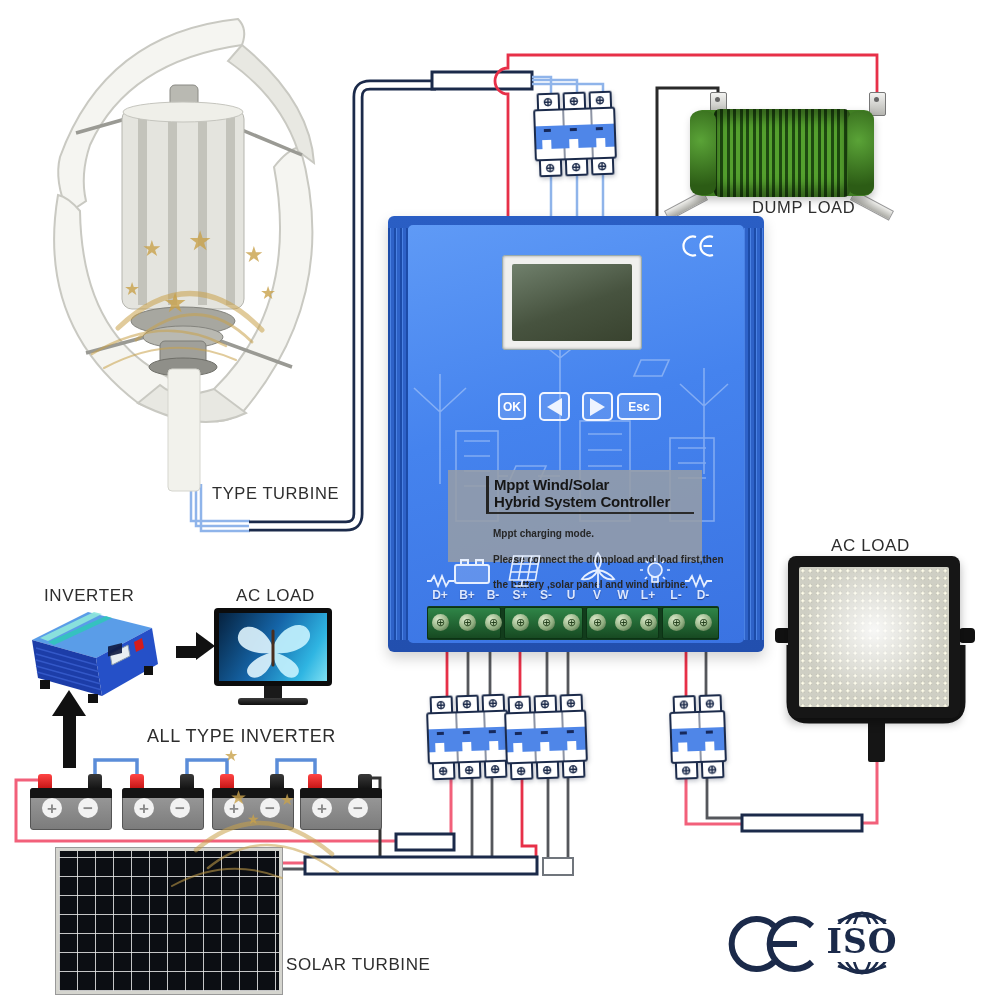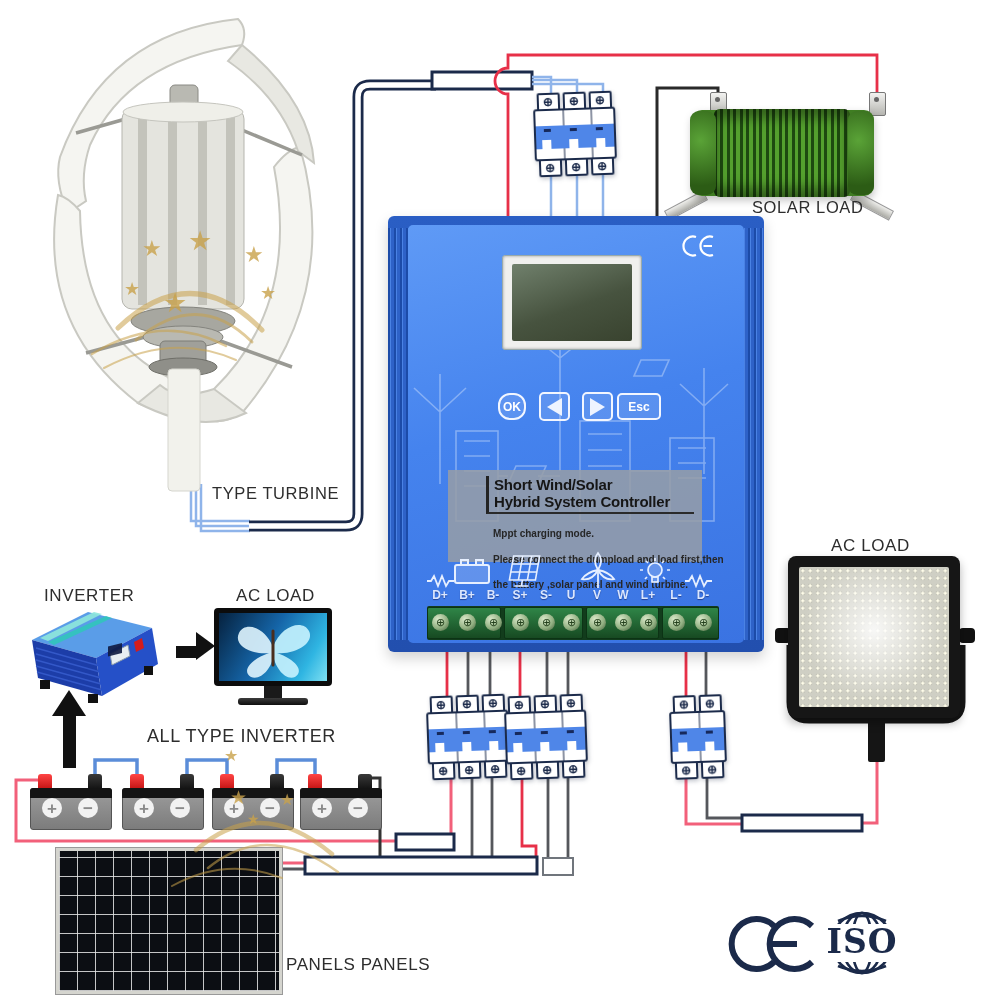--- a/index.html
+++ b/index.html
@@ -288,32 +288,32 @@
       <g stroke="#fff" stroke-width="2.2" fill="none">
         <path d="M14,3 A9.5,9.5 0 1 0 14,21"></path>
         <path d="M31,3 A9.5,9.5 0 1 0 31,21 M21.5,12 H30"></path>
       </g>
     </svg>
 
     <div class="abs" id="lcd">
         <div class="scr"></div>
       </div>
 
-    <div class="cbtn" style="left:110px;top:177px;width:28px;height:27px;border-radius:12px;">OK</div>
+    <div class="cbtn" style="left:110px;top:177px;width:28px;height:27px;">OK</div>
     <div class="cbtn" style="left:151px;top:176px;width:31px;height:29px;">
         <span class="tri-l"></span>
       </div>
     <div class="cbtn" style="left:194px;top:176px;width:31px;height:29px;">
         <span class="tri-r"></span>
       </div>
     <div class="cbtn" style="left:229px;top:177px;width:44px;height:27px;">Esc</div>
 
     <div class="abs" id="infoPanel">
       <div class="ttl">
-        <div class="t">Short Wind/Solar</div>
+        <div class="t">Mppt Wind/Solar</div>
         <div class="t">Hybrid System Controller</div>
       </div>
       <div class="n">Mppt charging mode.</div>
       <div class="n">Please connect the dumpload and load first,then</div>
       <div class="n">the battery ,solar panel and wind turbine.</div>
       <div class="n">No Short Circuit!</div>
     </div>
 
     <svg class="cicon" style="left:38px;top:358px;" width="30" height="14" viewBox="0 0 30 14">
       <path d="M1,7 h4 l3,-5 l4,10 l4,-10 l4,10 l3,-5 h5" stroke="#e6efff" stroke-width="1.8" fill="none"></path>
@@ -520,20 +520,20 @@
       <circle cx="142" cy="48" r="30"></circle>
       <ellipse cx="142" cy="48" rx="10" ry="30"></ellipse>
       <ellipse cx="142" cy="48" rx="20" ry="30"></ellipse>
       <path d="M118,26 Q142,16 166,26 M118,71 Q142,81 166,71"></path>
     </g>
     <rect x="100" y="29" width="84" height="38" fill="#fff"></rect>
   </svg>
   <div class="abs" id="isoText">ISO</div>
 
   <div class="lbl" style="left:212px;top:484px;">TYPE TURBINE</div>
-  <div class="lbl" style="left:752px;top:198px;">SOLAR LOAD</div>
+  <div class="lbl" style="left:752px;top:198px;">DUMP LOAD</div>
   <div class="lbl" style="left:44px;top:586px;font-size:17px;">INVERTER</div>
   <div class="lbl" style="left:236px;top:586px;font-size:17px;">AC LOAD</div>
   <div class="lbl" style="left:147px;top:726px;font-size:18px;">ALL TYPE INVERTER</div>
   <div class="lbl" style="left:831px;top:536px;font-size:17px;">AC LOAD</div>
-  <div class="lbl" style="left:286px;top:955px;font-size:17px;">PANELS PANELS</div>
+  <div class="lbl" style="left:286px;top:955px;font-size:17px;">SOLAR TURBINE</div>
 
 </div>
 
 </body></html>

